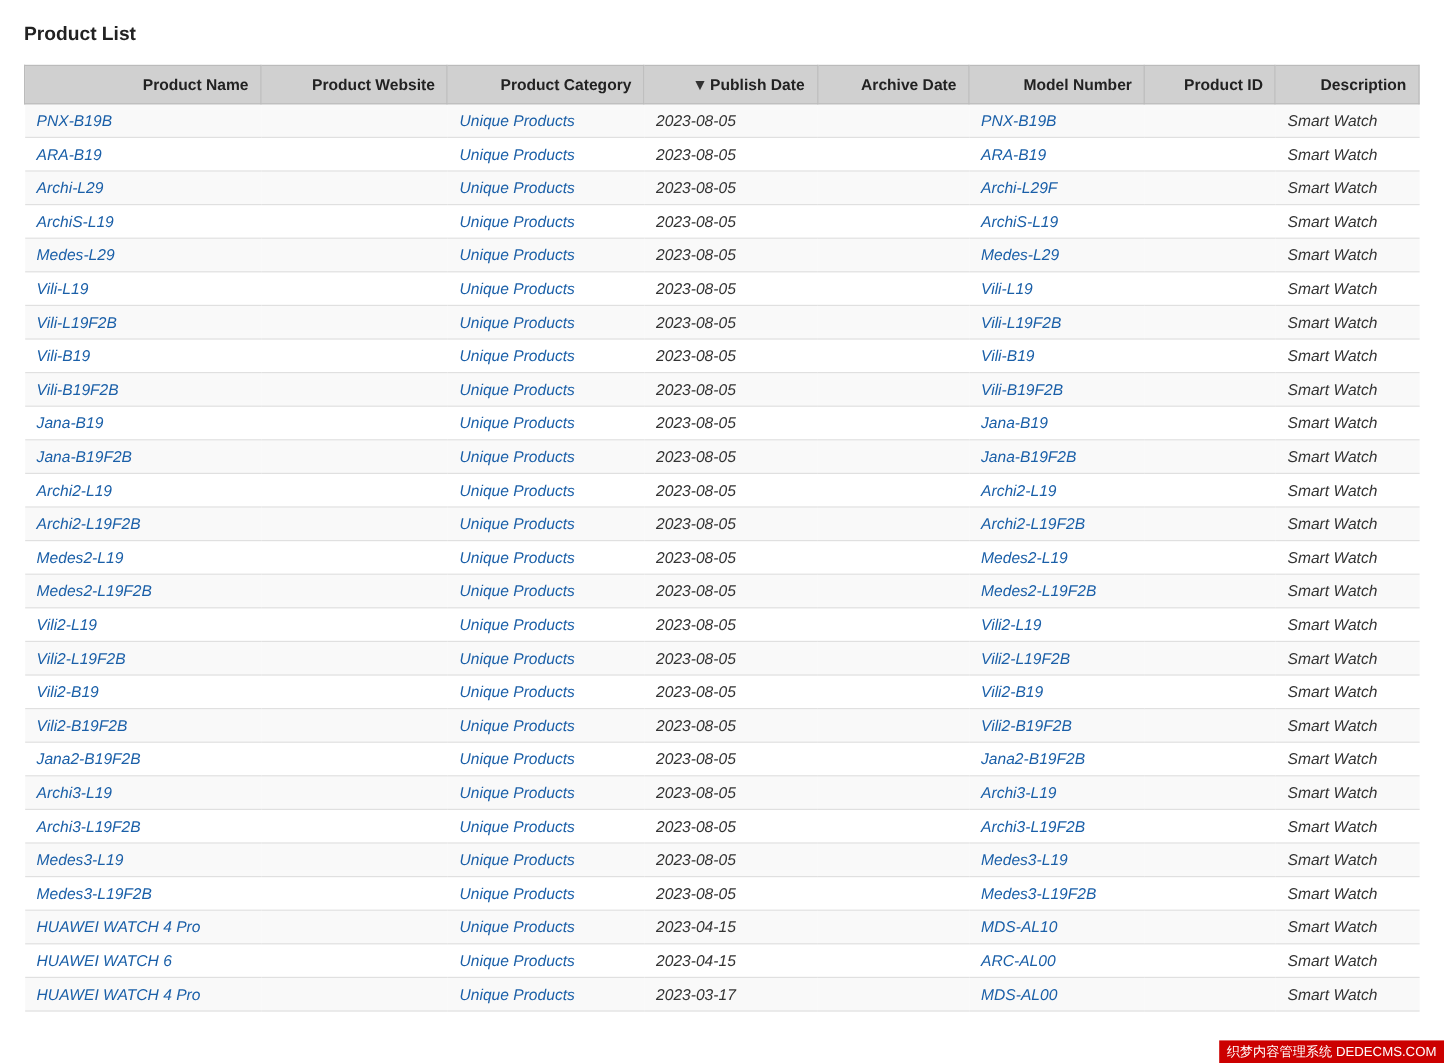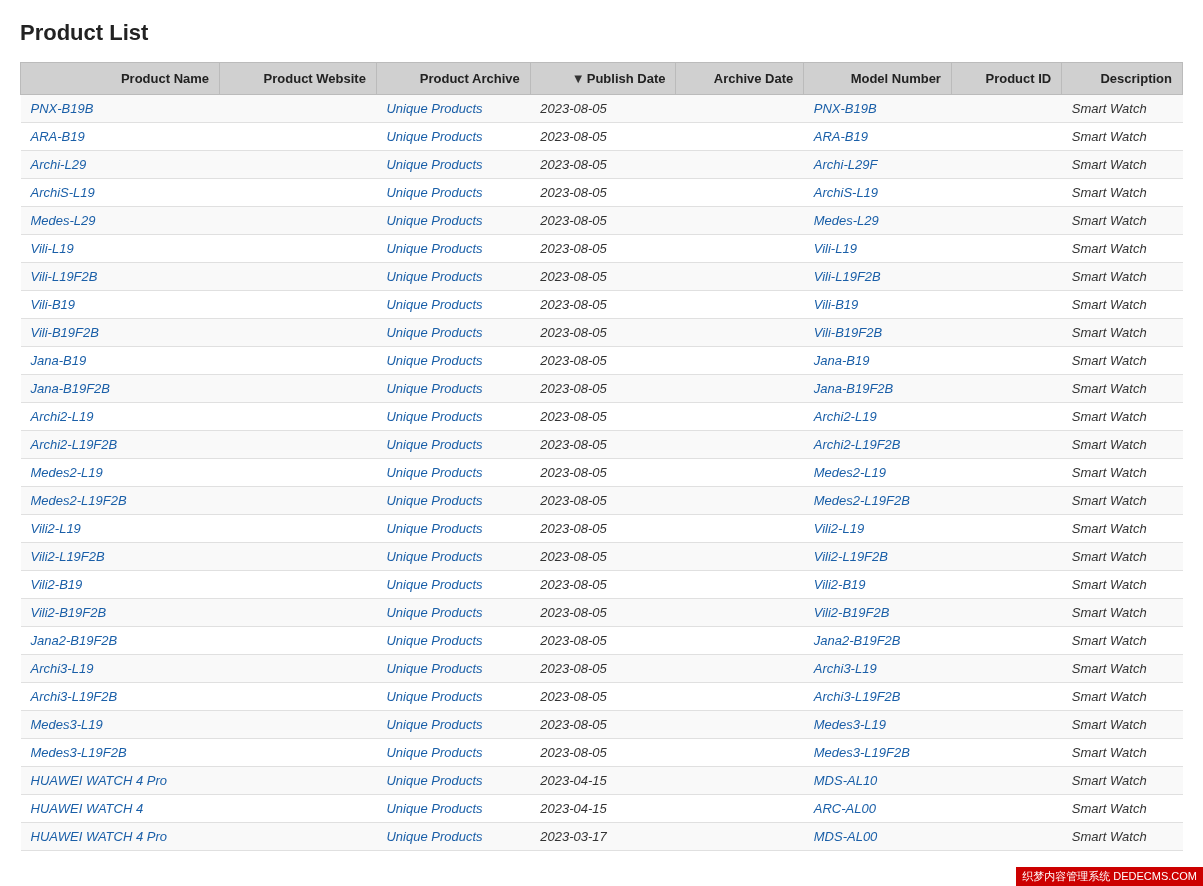--- a/index.html
+++ b/index.html
@@ -4,21 +4,21 @@
   <style>
     * { box-sizing: border-box; margin: 0; padding: 0; }
     body {
       font-family: Arial, sans-serif;
       font-size: 13px;
       background: #fff;
       color: #333;
       padding: 20px;
     }
     h1 {
-      font-size: 22px;
+      font-size: 16px;
       font-weight: bold;
       margin-bottom: 16px;
       color: #222;
     }
     table {
       width: 100%;
       border-collapse: collapse;
       font-size: 13px;
     }
     thead tr {
@@ -73,21 +73,21 @@
 </head>
 <body>
 
 <h1>Product List</h1>
 
 <table>
   <thead>
     <tr>
     <th><span>Product Name</span></th>
         <th><span>Product Website</span></th>
-        <th><span>Product Archive</span></th>
+        <th><span>Product Category</span></th>
         <th><span class="sort-arrow">▼ </span><span>Publish Date</span></th>
         <th><span>Archive Date</span></th>
         <th><span>Model Number</span></th>
         <th><span>Product ID</span></th>
         <th><span>Description</span></th>
       </tr>
   </thead>
   <tbody>
   <tr>
         <td><span class="link-cell">PNX-B19B</span></td>
@@ -333,21 +333,21 @@
         <td><span class="link-cell">HUAWEI WATCH 4 Pro</span></td>
         <td></td>
         <td><span class="link-cell">Unique Products</span></td>
         <td>2023-04-15</td>
         <td></td>
         <td><span class="link-cell">MDS-AL10</span></td>
         <td></td>
         <td>Smart Watch</td>
       </tr>
       <tr>
-        <td><span class="link-cell">HUAWEI WATCH 4</span></td>
+        <td><span class="link-cell">HUAWEI WATCH 6</span></td>
         <td></td>
         <td><span class="link-cell">Unique Products</span></td>
         <td>2023-04-15</td>
         <td></td>
         <td><span class="link-cell">ARC-AL00</span></td>
         <td></td>
         <td>Smart Watch</td>
       </tr>
       <tr>
         <td><span class="link-cell">HUAWEI WATCH 4 Pro</span></td>

